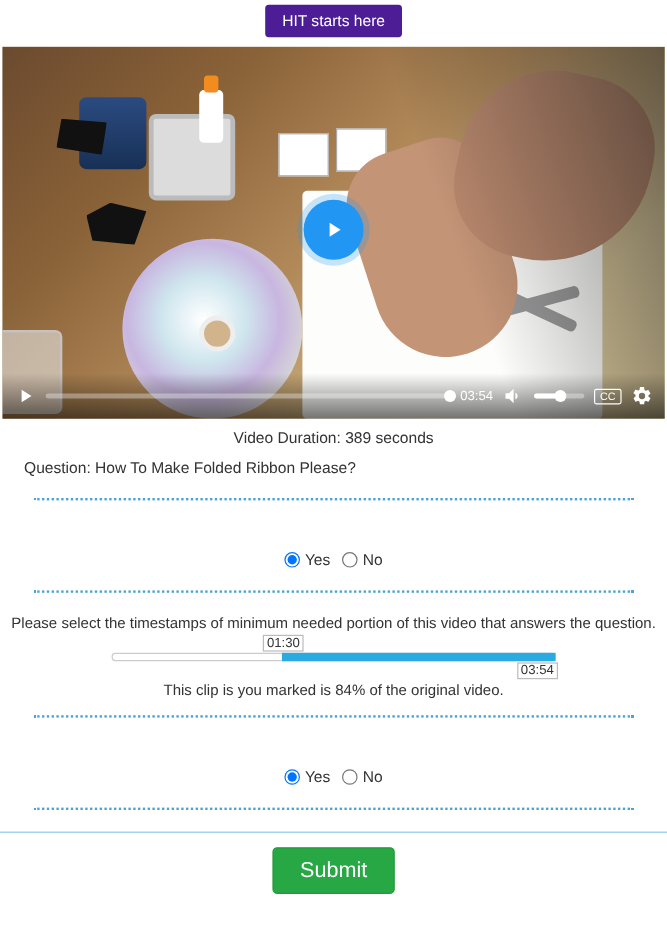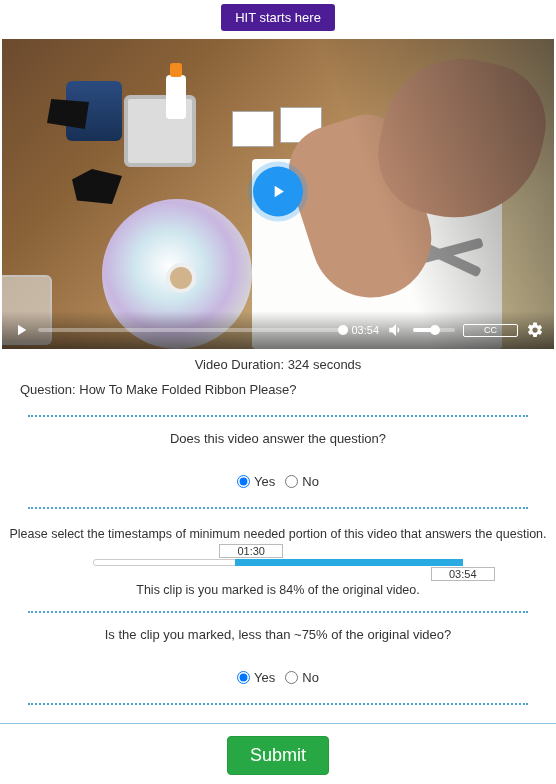--- a/index.html
+++ b/index.html
@@ -29,33 +29,33 @@
   .play-center { position:absolute; width:50px; height:50px; background:#2196f3; border-radius:50%; left:50%; top:50%; transform:translate(-50%,-55%); display:flex; align-items:center; justify-content:center; cursor:pointer; box-shadow:0 0 0 5px rgba(33,150,243,.25); }
   .play-center svg { fill:#fff; }
   .controls { position:absolute; left:0; right:0; bottom:0; height:38px; background:linear-gradient(transparent, rgba(0,0,0,.55)); display:flex; align-items:center; padding:0 10px; gap:8px; }
   .ctrl-icon { width:18px; height:18px; fill:#fff; cursor:pointer; flex:none; }
   .progress { flex:1; height:4px; background:rgba(255,255,255,.35); position:relative; border-radius:2px; cursor:pointer; }
   .progress::after { content:""; position:absolute; right:-5px; top:-3px; width:10px; height:10px; background:#fff; border-radius:50%; }
   .time { color:#fff; font-size:11px; flex:none; }
   .vol-bar { width:42px; height:4px; background:rgba(255,255,255,.35); position:relative; border-radius:2px; cursor:pointer; flex:none; }
   .vol-fill { position:absolute; left:0; top:0; height:4px; width:20px; background:#fff; border-radius:2px; }
   .vol-bar::after { content:""; position:absolute; left:17px; top:-3px; width:10px; height:10px; background:#fff; border-radius:50%; }
-  .cc { font-size:9px; color:#fff; border:1px solid #fff; padding:0 20px; border-radius:2px; cursor:pointer; flex:none; line-height:11px;text-align:right; }
+  .cc { font-size:9px; color:#fff; border:1px solid #fff; padding:0 4px; border-radius:2px; cursor:pointer; flex:none; line-height:11px;text-align:right; }
 
   .section { text-align:center; padding:8px 2px; }
   .question-line { padding:2px 20px 12px; }
   .sep { border:0; border-top:2px dotted #4da3d4; margin:6px 28px; }
   .sep-full { border:0; border-top:1px solid #8fc9e6; margin:18px 0 12px; }
   .radio-row { display:flex; justify-content:center; gap:10px; align-items:center; padding:6px 0 4px; }
   .radio-row label { display:flex; align-items:center; gap:4px; cursor:pointer;margin-top:22px; }
   .ts-prompt { font-size:12.5px; padding:6px 4px 2px; text-align:center;margin-top:12px; }
   .slider-wrap { position:relative; width:370px; height:34px; margin:2px auto 0; }
   .slider-track { position:absolute; left:0; right:0; top:14px; height:7px; background:#fff; border:1px solid #ccc; border-radius:3px; }
   .slider-range { position:absolute; top:14px; height:7px; background:#29abe2; }
-  .ts-label { position:absolute; font-size:11px; padding:0 17px; border:1px solid #bbb; background:#fff; white-space:nowrap; }
+  .ts-label { position:absolute; font-size:11px; padding:0 2px; border:1px solid #bbb; background:#fff; white-space:nowrap; }
   .clip-pct { font-size:12.5px; padding-top:4px; }
   .submit { display:block; margin:0 auto; background:#28a745; color:#fff; border:1px solid #239a3b; padding:8px 22px; font-size:18px; border-radius:4px; cursor:pointer; }
 </style>
 </head>
 <body>
 
 <button class="top-btn">HIT starts here</button>
 
 <div class="video-wrap">
   <div class="v-paper"></div>
@@ -94,28 +94,27 @@
         <div class="vol-fill"></div>
       </div>
     <span class="cc">CC</span>
     <svg class="ctrl-icon" viewBox="0 0 24 24">
         <path d="M19.14 12.94a7.14 7.14 0 0 0 .05-.94 7.14 7.14 0 0 0-.05-.94l2.03-1.58a.5.5 0 0 0 .12-.64l-1.92-3.32a.5.5 0 0 0-.61-.22l-2.39.96a7.03 7.03 0 0 0-1.62-.94l-.36-2.54A.5.5 0 0 0 13.9 2h-3.8a.5.5 0 0 0-.49.42l-.36 2.54c-.58.24-1.12.56-1.62.94l-2.39-.96a.5.5 0 0 0-.61.22L2.71 8.48a.5.5 0 0 0 .12.64l2.03 1.58c-.03.31-.05.63-.05.94s.02.63.05.94l-2.03 1.58a.5.5 0 0 0-.12.64l1.92 3.32c.14.24.43.34.61.22l2.39-.96c.5.38 1.04.7 1.62.94l.36 2.54a.5.5 0 0 0 .49.42h3.8a.5.5 0 0 0 .49-.42l.36-2.54c.58-.24 1.12-.56 1.62-.94l2.39.96c.18.12.47.02.61-.22l1.92-3.32a.5.5 0 0 0-.12-.64l-2.03-1.58zM12 15.5A3.5 3.5 0 1 1 15.5 12 3.5 3.5 0 0 1 12 15.5z"></path>
       </svg>
   </div>
 </div>
 
 <div class="section">
-  <div>Video Duration: 324 seconds</div>
+  <div>Video Duration: 389 seconds</div>
 </div>
 <div class="question-line">Question: How To Make Folded Ribbon Please?</div>
 
 <hr class="sep">
 
 <div class="section">
-  <div>Does this video answer the question?</div>
   <div class="radio-row">
     <label>
         <input type="radio" name="q1" id="q1yes" checked="" style="">
         <span>Yes</span>
       </label>
     <label>
         <input type="radio" name="q1" id="q1no" style="">
         <span>No</span>
       </label>
   </div>
@@ -128,21 +127,20 @@
   <div class="slider-track"></div>
   <div class="slider-range" id="slrange" style="left: 38.5%; width: 61.5%;"></div>
   <div class="ts-label" id="tsstart" style="left: calc(38.5% - 16px); top: -1px;">01:30</div>
   <div class="ts-label" id="tsend" style="left: calc(100% - 32px); top: 22px;">03:54</div>
 </div>
 <div class="section clip-pct">This clip is you marked is 84% of the original video.</div>
 
 <hr class="sep">
 
 <div class="section">
-  <div>Is the clip you marked, less than ~75% of the original video?</div>
   <div class="radio-row">
     <label>
         <input type="radio" name="q2" id="q2yes" checked="" style="">
         <span>Yes</span>
       </label>
     <label>
         <input type="radio" name="q2" id="q2no" style="">
         <span>No</span>
       </label>
   </div>

